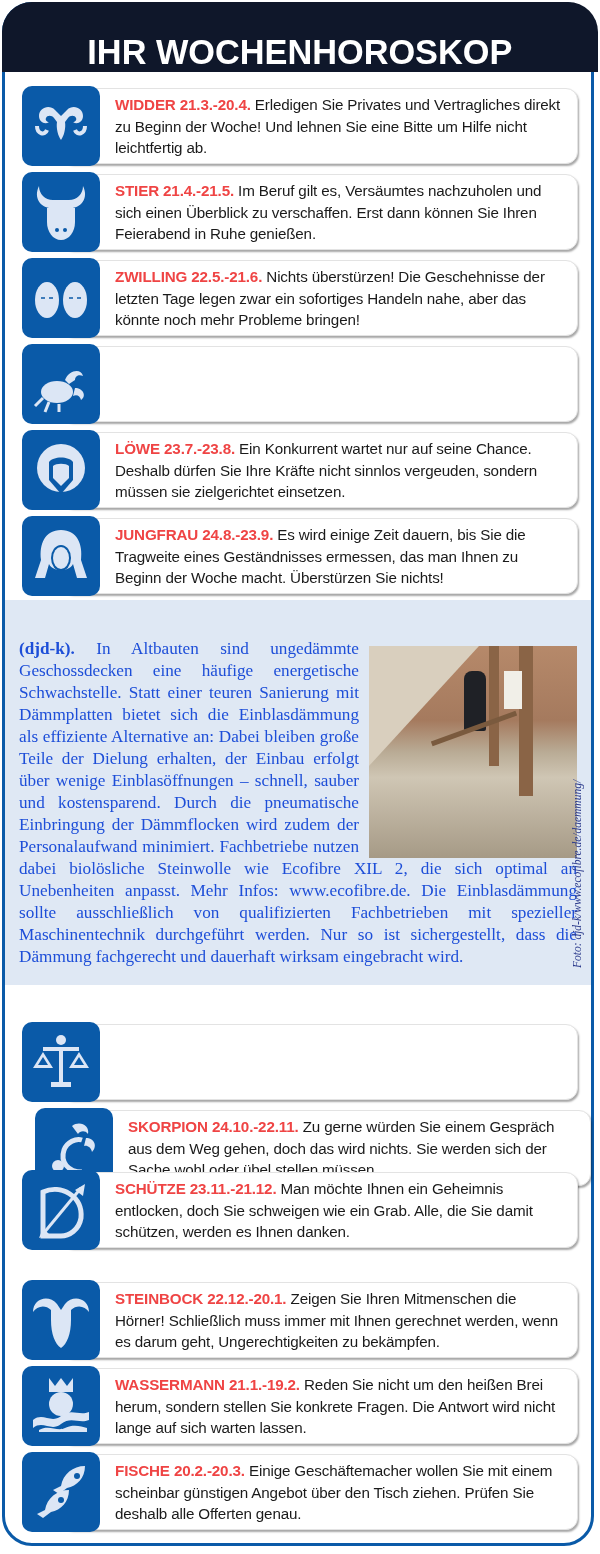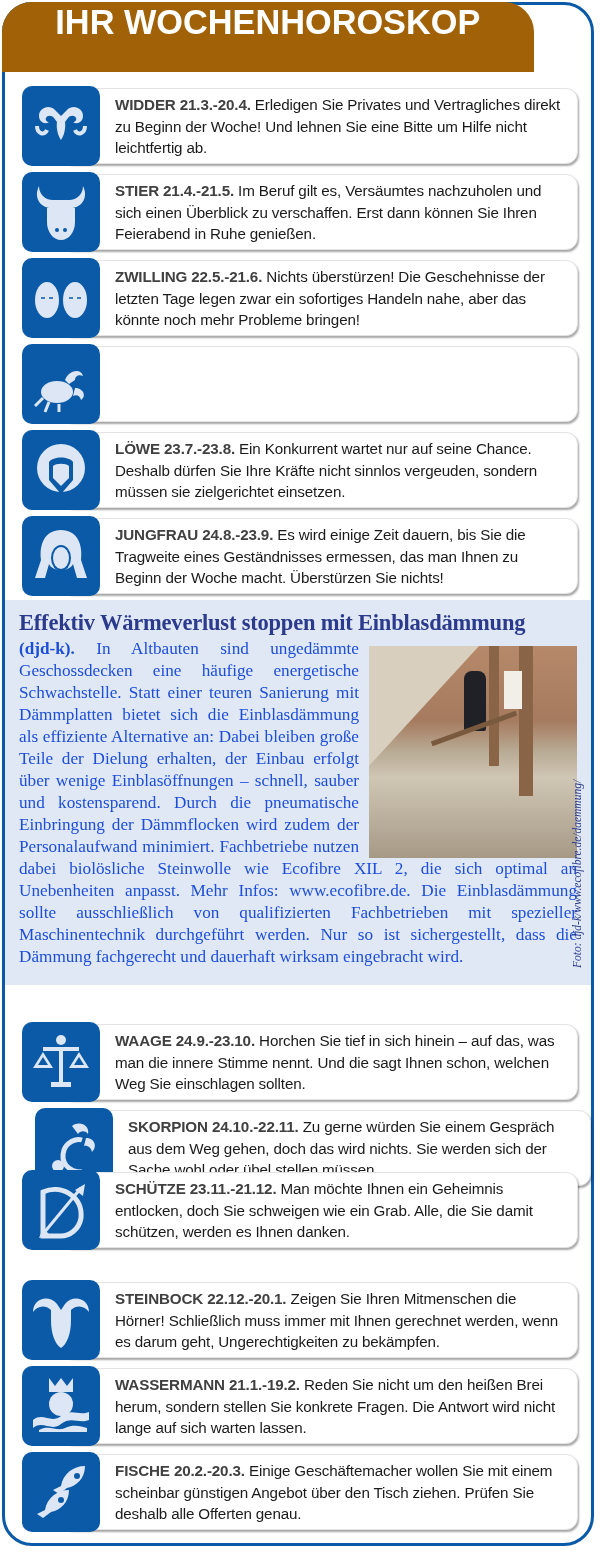--- a/index.html
+++ b/index.html
@@ -2,23 +2,23 @@
 <html><head>
 <meta charset="utf-8">
 <style>
   html, body { margin: 0; padding: 0; background: #ffffff; }
   body { width: 600px; height: 1554px; position: relative; overflow: hidden; font-family: "Liberation Sans", sans-serif; }
   .frame {
     position: absolute; left: 2px; top: 2px; width: 592px; height: 1544px;
     border: 3px solid #0a5aa8; border-radius: 30px; box-sizing: border-box; background: #fff;
   }
   .header {
-    position: absolute; left: 2px; top: 2px; width: 532px; height: 70px;
-    background: #a16207; border-radius: 30px 30px 0 0;
-    display: flex; align-items: flex-start; justify-content: center;
+    position: absolute; left: 2px; top: 2px; width: 596px; height: 70px;
+    background: #0f172a; border-radius: 30px 30px 0 0;
+    display: flex; align-items: flex-end; justify-content: center;
   }
   .header-title {
     color: #fff; font-weight: bold; font-size: 35px; letter-spacing: 0px;
     font-family: "Liberation Sans", sans-serif; transform: scaleX(0.98);
   }
   .card {
     position: absolute; left: 22px; width: 556px; height: 80px;
   }
   .card-bubble {
     position: absolute; left: 40px; top: 2px; right: 0; bottom: 2px;
@@ -29,21 +29,21 @@
     position: absolute; left: 0; top: 0; width: 78px; height: 80px;
     background: #0a5aa8; border-radius: 10px;
     display: flex; align-items: center; justify-content: center;
   }
   .icon-box svg { width: 64px; height: 64px; }
   .card-text {
     position: absolute; left: 93px; top: 8px; right: 10px;
     font-size: 15.2px; line-height: 21.5px; color: #1a1a1a;
     font-family: "Liberation Sans", sans-serif; letter-spacing: -0.15px;
   }
-  .sign-name { color: #404040; font-weight: bold; }
+  .sign-name { color: #ef4444; font-weight: bold; }
   .article {
     position: absolute; left: 5px; top: 600px; width: 586px; height: 385px;
     background: #dfe8f4;
   }
   .article-title {
     position: absolute; left: 14px; top: 10px; font-family: "Liberation Serif", serif;
     font-weight: bold; font-size: 22.5px; color: #2b3a8c; letter-spacing: -0.2px;
   }
   .article-body {
     position: absolute; left: 14px; top: 38px; width: 558px;
@@ -153,21 +153,20 @@
         </svg>
       </div>
     <div class="card-text">
       <span class="sign-name"><span>JUNGFRAU</span> <span>24.8.-23.9.</span></span>
       <span>Es wird einige Zeit dauern, bis Sie die Tragweite eines Geständnisses ermessen, das man Ihnen zu Beginn der Woche macht. Überstürzen Sie nichts!</span>
     </div>
     </div>
   </div>
 
 <div class="article">
-  <div class="article-title">Effektiv Wärmeverlust stoppen mit Einblasdämmung</div>
   <div class="article-body">
     <div class="article-photo">
       <div class="photo-sheet"></div>
       <div class="photo-beam" style="left:150px;top:0;width:14px;height:150px;"></div>
       <div class="photo-beam" style="left:120px;top:0;width:10px;height:120px;"></div>
       <div class="photo-window"></div>
       <div class="photo-person"></div>
       <div class="photo-beam" style="left:60px;top:80px;width:90px;height:5px;transform:rotate(-20deg);background:#7a5a3e;"></div>
     </div>
     <span class="lead">(djd-k).</span>
@@ -182,24 +181,20 @@
     <div class="icon-box">
         <svg viewBox="0 0 64 64">
           <circle cx="32" cy="10" r="5" fill="#dce6f5"></circle>
           <rect x="14" y="17" width="36" height="4" fill="#dce6f5"></rect>
           <rect x="30" y="17" width="4" height="36" fill="#dce6f5"></rect>
           <rect x="22" y="52" width="20" height="5" fill="#dce6f5"></rect>
           <path fill="#dce6f5" d="M4 38h20l-10-16zM40 38h20l-10-16z"></path>
           <path fill="#0a5aa8" d="M9 35h10l-5-8zM45 35h10l-5-8z"></path>
         </svg>
       </div>
-    <div class="card-text">
-      <span class="sign-name"><span>WAAGE</span> <span>24.9.-23.10.</span></span>
-      <span>Horchen Sie tief in sich hinein – auf das, was man die innere Stimme nennt. Und die sagt Ihnen schon, welchen Weg Sie einschlagen sollten.</span>
-    </div>
     </div>
     <div class="card" style="top: 1108px; margin-left: 13px;">
     <div class="card-bubble"></div>
     <div class="icon-box">
         <svg viewBox="0 0 64 64">
           <path fill="none" stroke="#dce6f5" stroke-width="5" d="M40 56c-14 0-22-10-18-22 3-8 12-12 18-10"></path>
           <path fill="#dce6f5" d="M30 10c8-6 18 0 16 8-3-4-8-3-10 0zM44 22c8 0 12 8 6 14-1-5-5-7-8-6z"></path>
           <circle cx="16" cy="50" r="6" fill="#dce6f5"></circle>
         </svg>
       </div>

